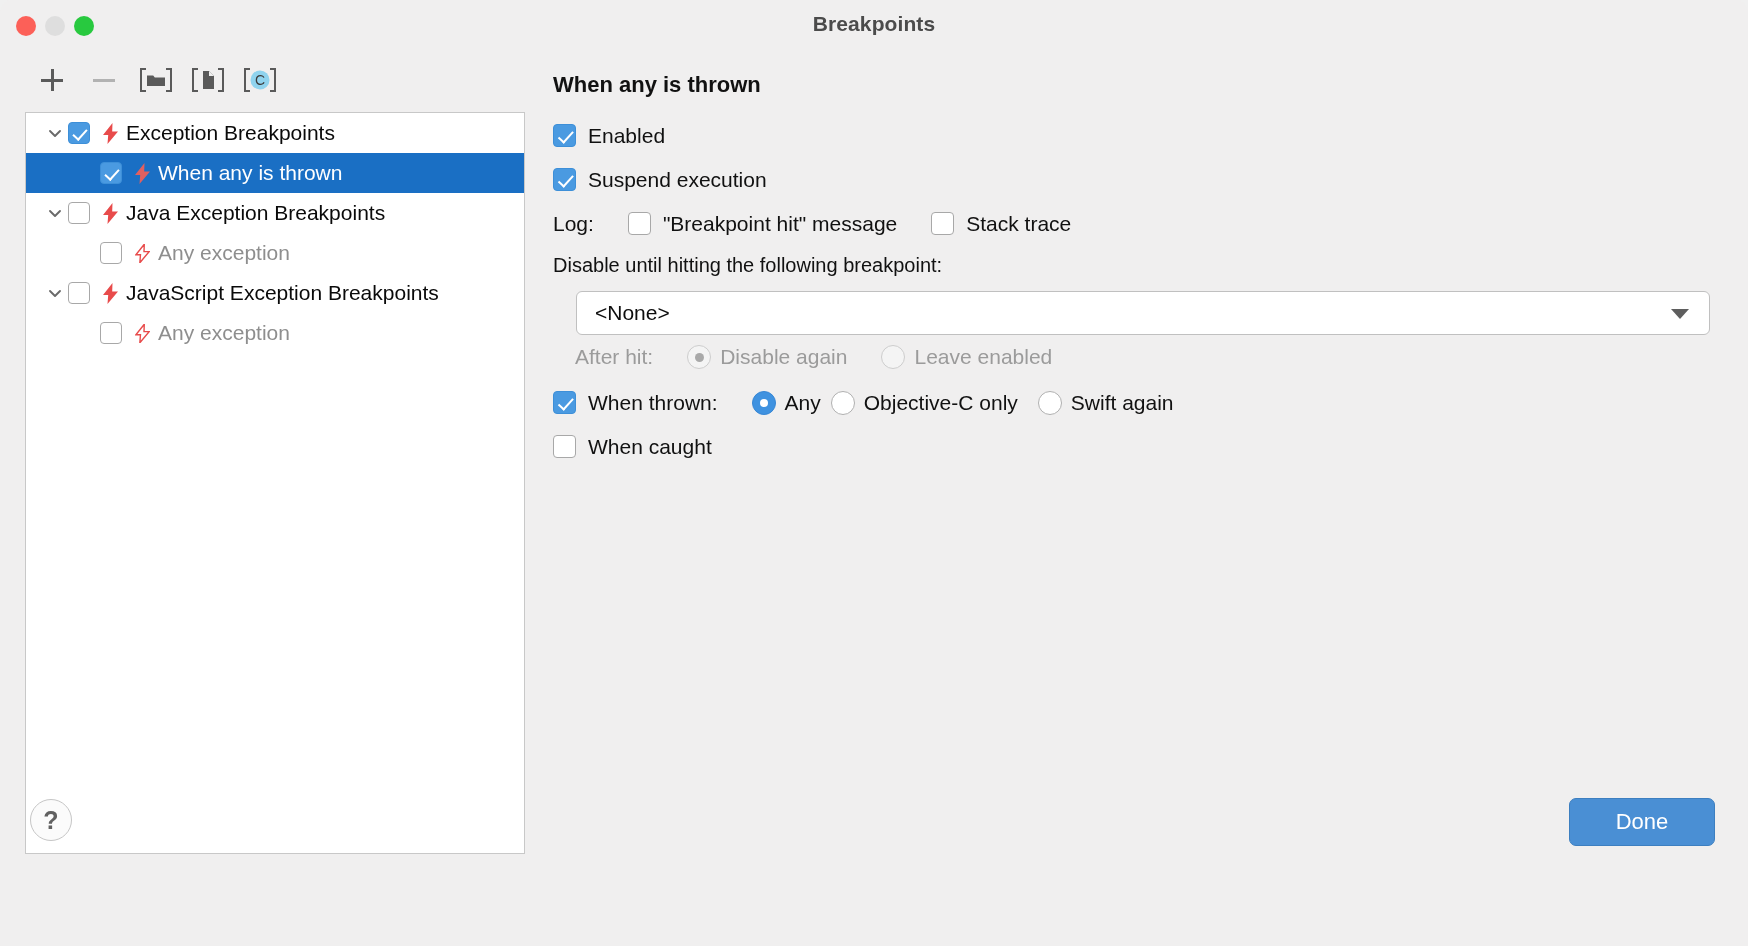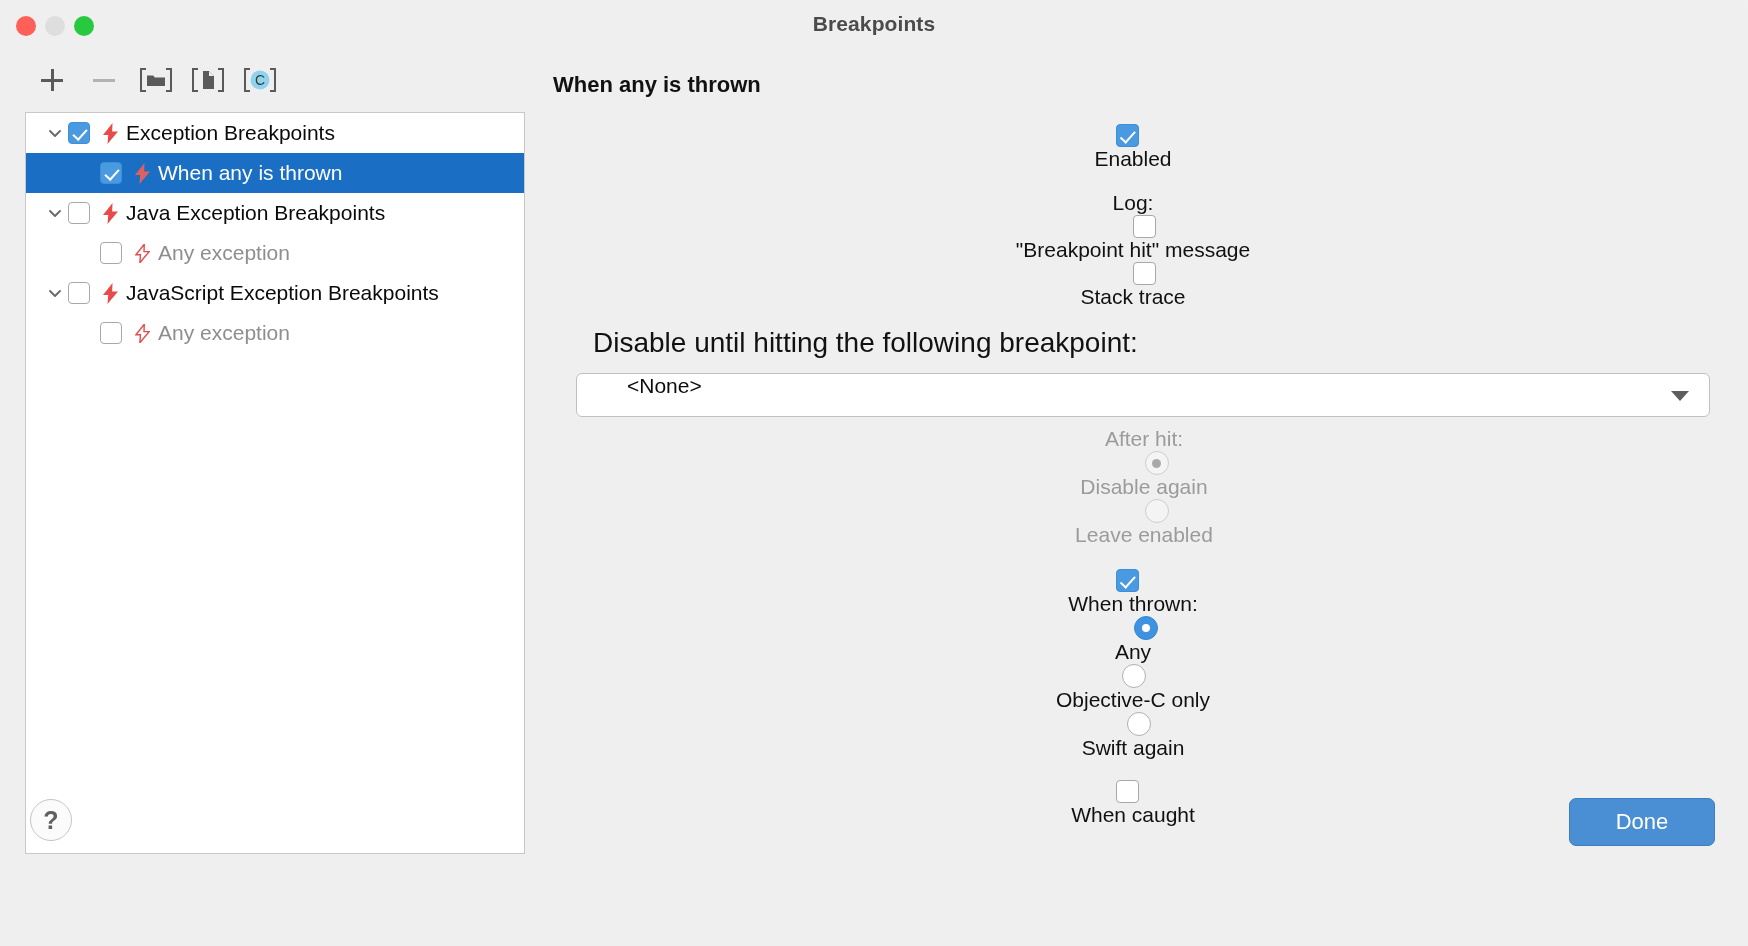--- a/index.html
+++ b/index.html
@@ -189,25 +189,24 @@
     width: 1160px;
   }
   #detail-title {
     font-size: 22px;
     font-weight: bold;
     color: #111;
     margin: 0 0 26px 0;
   }
   .frow {
     display: flex;
-    align-items: center;
+    align-items: flex-start;
     margin-bottom: 20px;
     font-size: 21px;
     color: #111;
-    flex-direction: column;
   }
   .sqcb {
     width: 23px; height: 23px;
     border-radius: 4px;
     box-sizing: border-box;
     position: relative;
     flex: 0 0 auto;
     margin-right: 12px;
   }
   .sqcb.off { background: #ffffff; border: 1.5px solid #a8a8a8; }
@@ -252,34 +251,33 @@
     background: #a9a9a9;
     width: 9px; height: 9px;
     margin: -4.5px 0 0 -4.5px;
   }
   .disabled-text { color: #9b9b9b; }
   .gap-md { margin-left: 34px; }
   .gap-sm { margin-left: 20px; }
   .gap-xs { margin-left: 10px; }
 
   #log-row { margin-bottom: 18px; }
-  #disable-label { font-size: 28px; color: #111; margin-bottom: 14px; margin-left: 40px; }
+  #disable-label { font-size: 20px; color: #111; margin-bottom: 14px; }
 
   #combo {
     position: relative;
     margin-left: 23px;
     width: 1134px;
     height: 44px;
     background: #ffffff;
     border: 1px solid #c0c0c0;
     border-radius: 6px;
     box-sizing: border-box;
     display: flex;
-    align-items: flex-start;
-    padding-left: 32px;
+    align-items: center;
   }
   #combo-value {
     padding-left: 18px;
     font-size: 21px;
     color: #0d0d0d;
   }
   #combo-arrow {
     position: absolute;
     right: 20px;
     top: 50%;
@@ -462,20 +460,24 @@
 
   <div id="detail">
 
     <div id="detail-title">When any is thrown</div>
 
     <div class="frow">
       <span class="sqcb on"></span>
       <span>Enabled</span>
     </div>
 
+    <div class="frow">
+      <span class="sqcb on"></span>
+      <span>Suspend execution</span>
+    </div>
 
     <div class="frow" id="log-row">
       <span>Log:</span>
       <span class="sqcb off gap-md"></span>
       <span>"Breakpoint hit" message</span>
       <span class="sqcb off gap-md"></span>
       <span>Stack trace</span>
     </div>
 
     <div id="disable-label">Disable until hitting the following breakpoint:</div>

